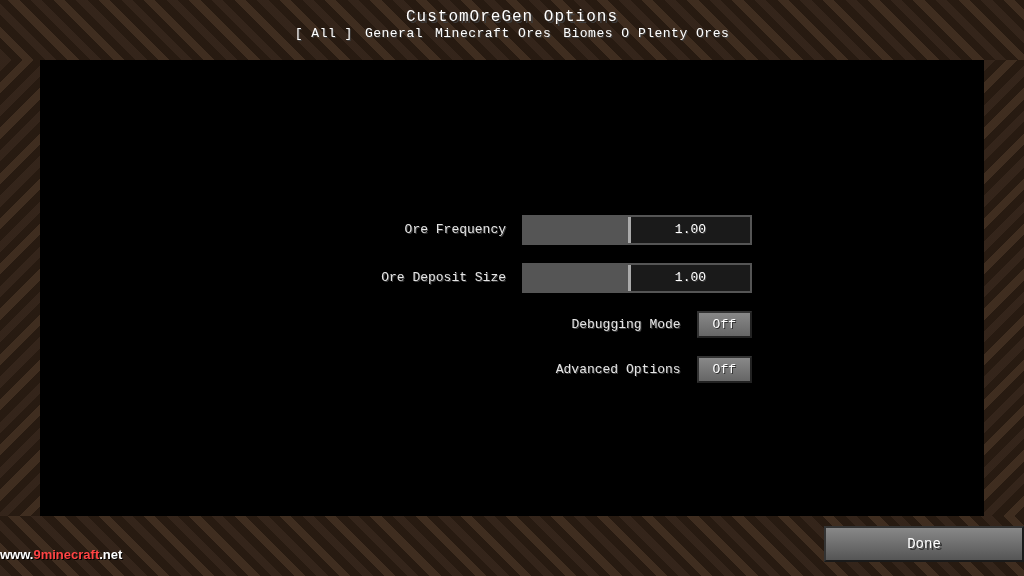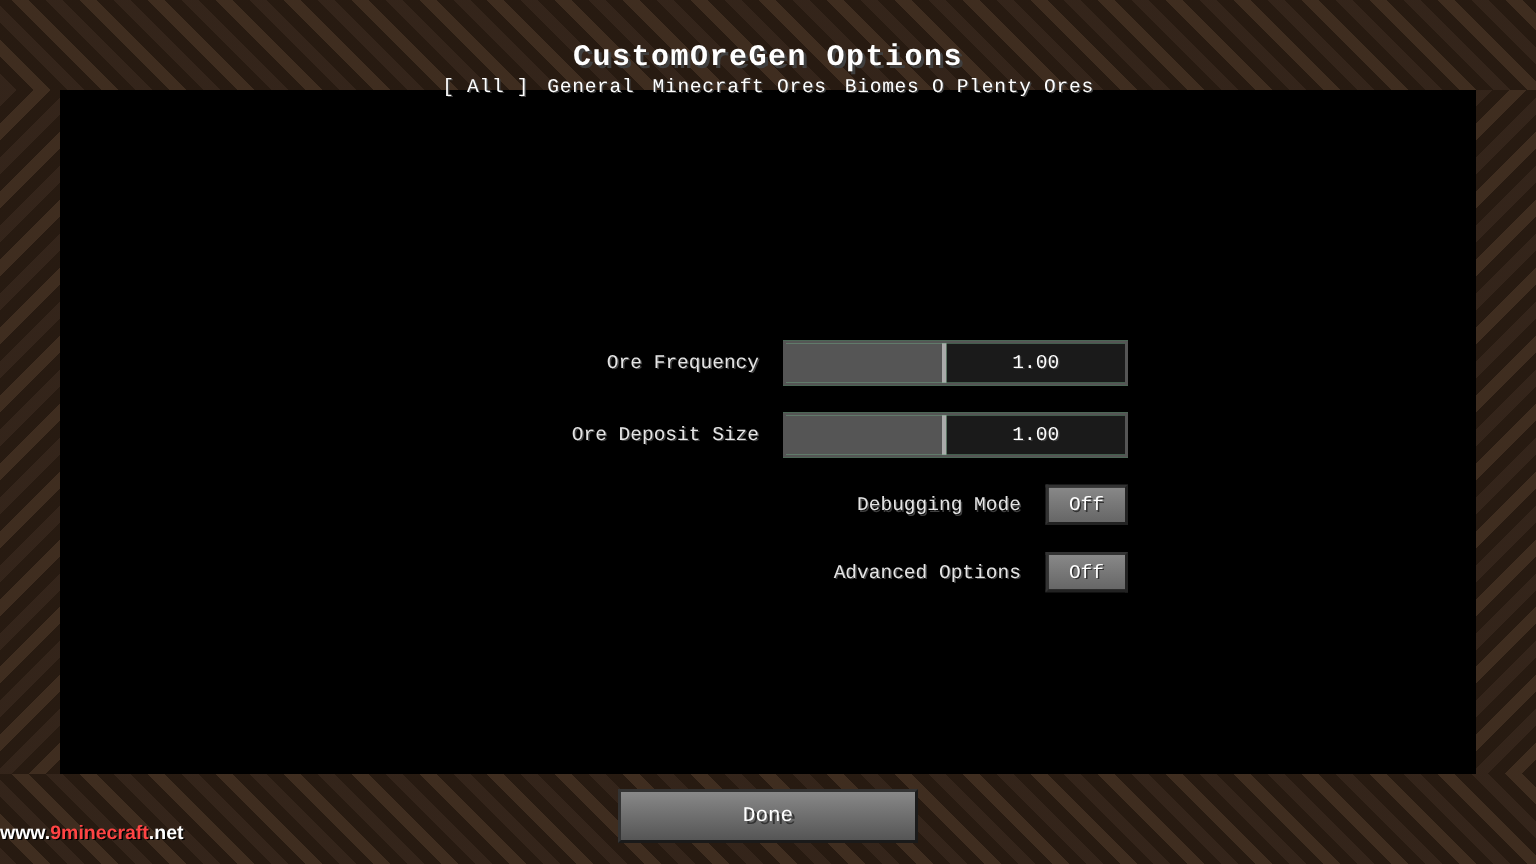--- a/index.html
+++ b/index.html
@@ -83,26 +83,25 @@
     .main-content {
       position: absolute;
       top: 0; left: 0; right: 0; bottom: 0;
       display: flex;
       flex-direction: column;
       align-items: center;
       z-index: 1;
     }
 
     .page-title {
-      margin-top: 27px;
-      font-size: 20px;
+      margin-top: 8px;
+      font-size: 16px;
       color: #ffffff;
       letter-spacing: 1px;
       text-shadow: 2px 2px 0px #3f3f3f;
-      font-weight: bold;
     }
 
     .tabs-row {
       display: flex;
       flex-direction: row;
       align-items: center;
       gap: 12px;
     }
 
     .tab-item {
@@ -144,21 +143,21 @@
       text-shadow: 1px 1px 0px #3f3f3f;
       text-align: right;
       min-width: 160px;
     }
 
     
     .slider-container {
       display: flex;
       flex-direction: row;
       align-items: center;
-      background-color: #86efac;
+      background-color: #eab308;
       border: 2px solid #555;
       width: 230px;
       height: 30px;
       position: relative;
       cursor: pointer;
     }
 
     .slider-fill {
       background-color: #555555;
       height: 100%;
@@ -201,21 +200,21 @@
       text-align: center;
     }
 
     
     .bottom-buttons {
       position: absolute;
       bottom: 14px;
       left: 0; right: 0;
       display: flex;
       flex-direction: row;
-      justify-content: center;
+      justify-content: flex-end;
       gap: 20px;
       z-index: 2;
     }
 
     .bottom-btn {
       background: linear-gradient(to bottom, #888888, #555555);
       border: 2px solid #333;
       border-bottom-color: #1a1a1a;
       border-right-color: #1a1a1a;
       color: #ffffff;

